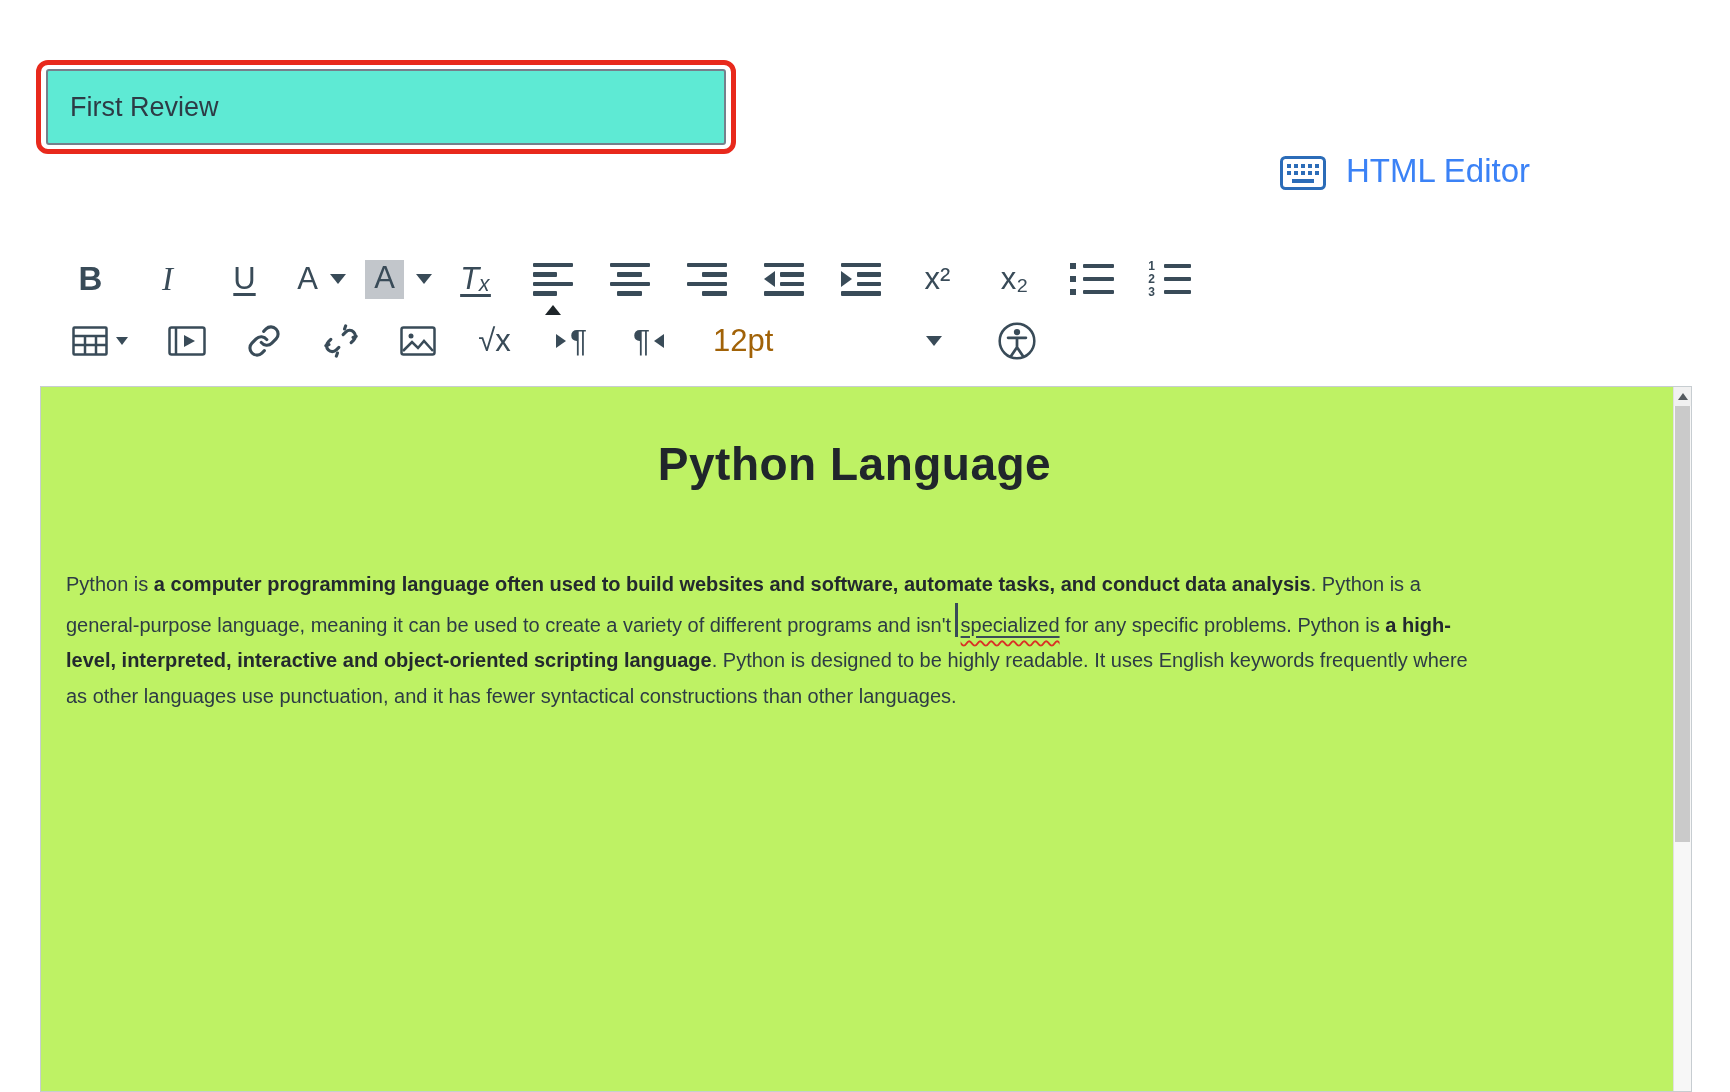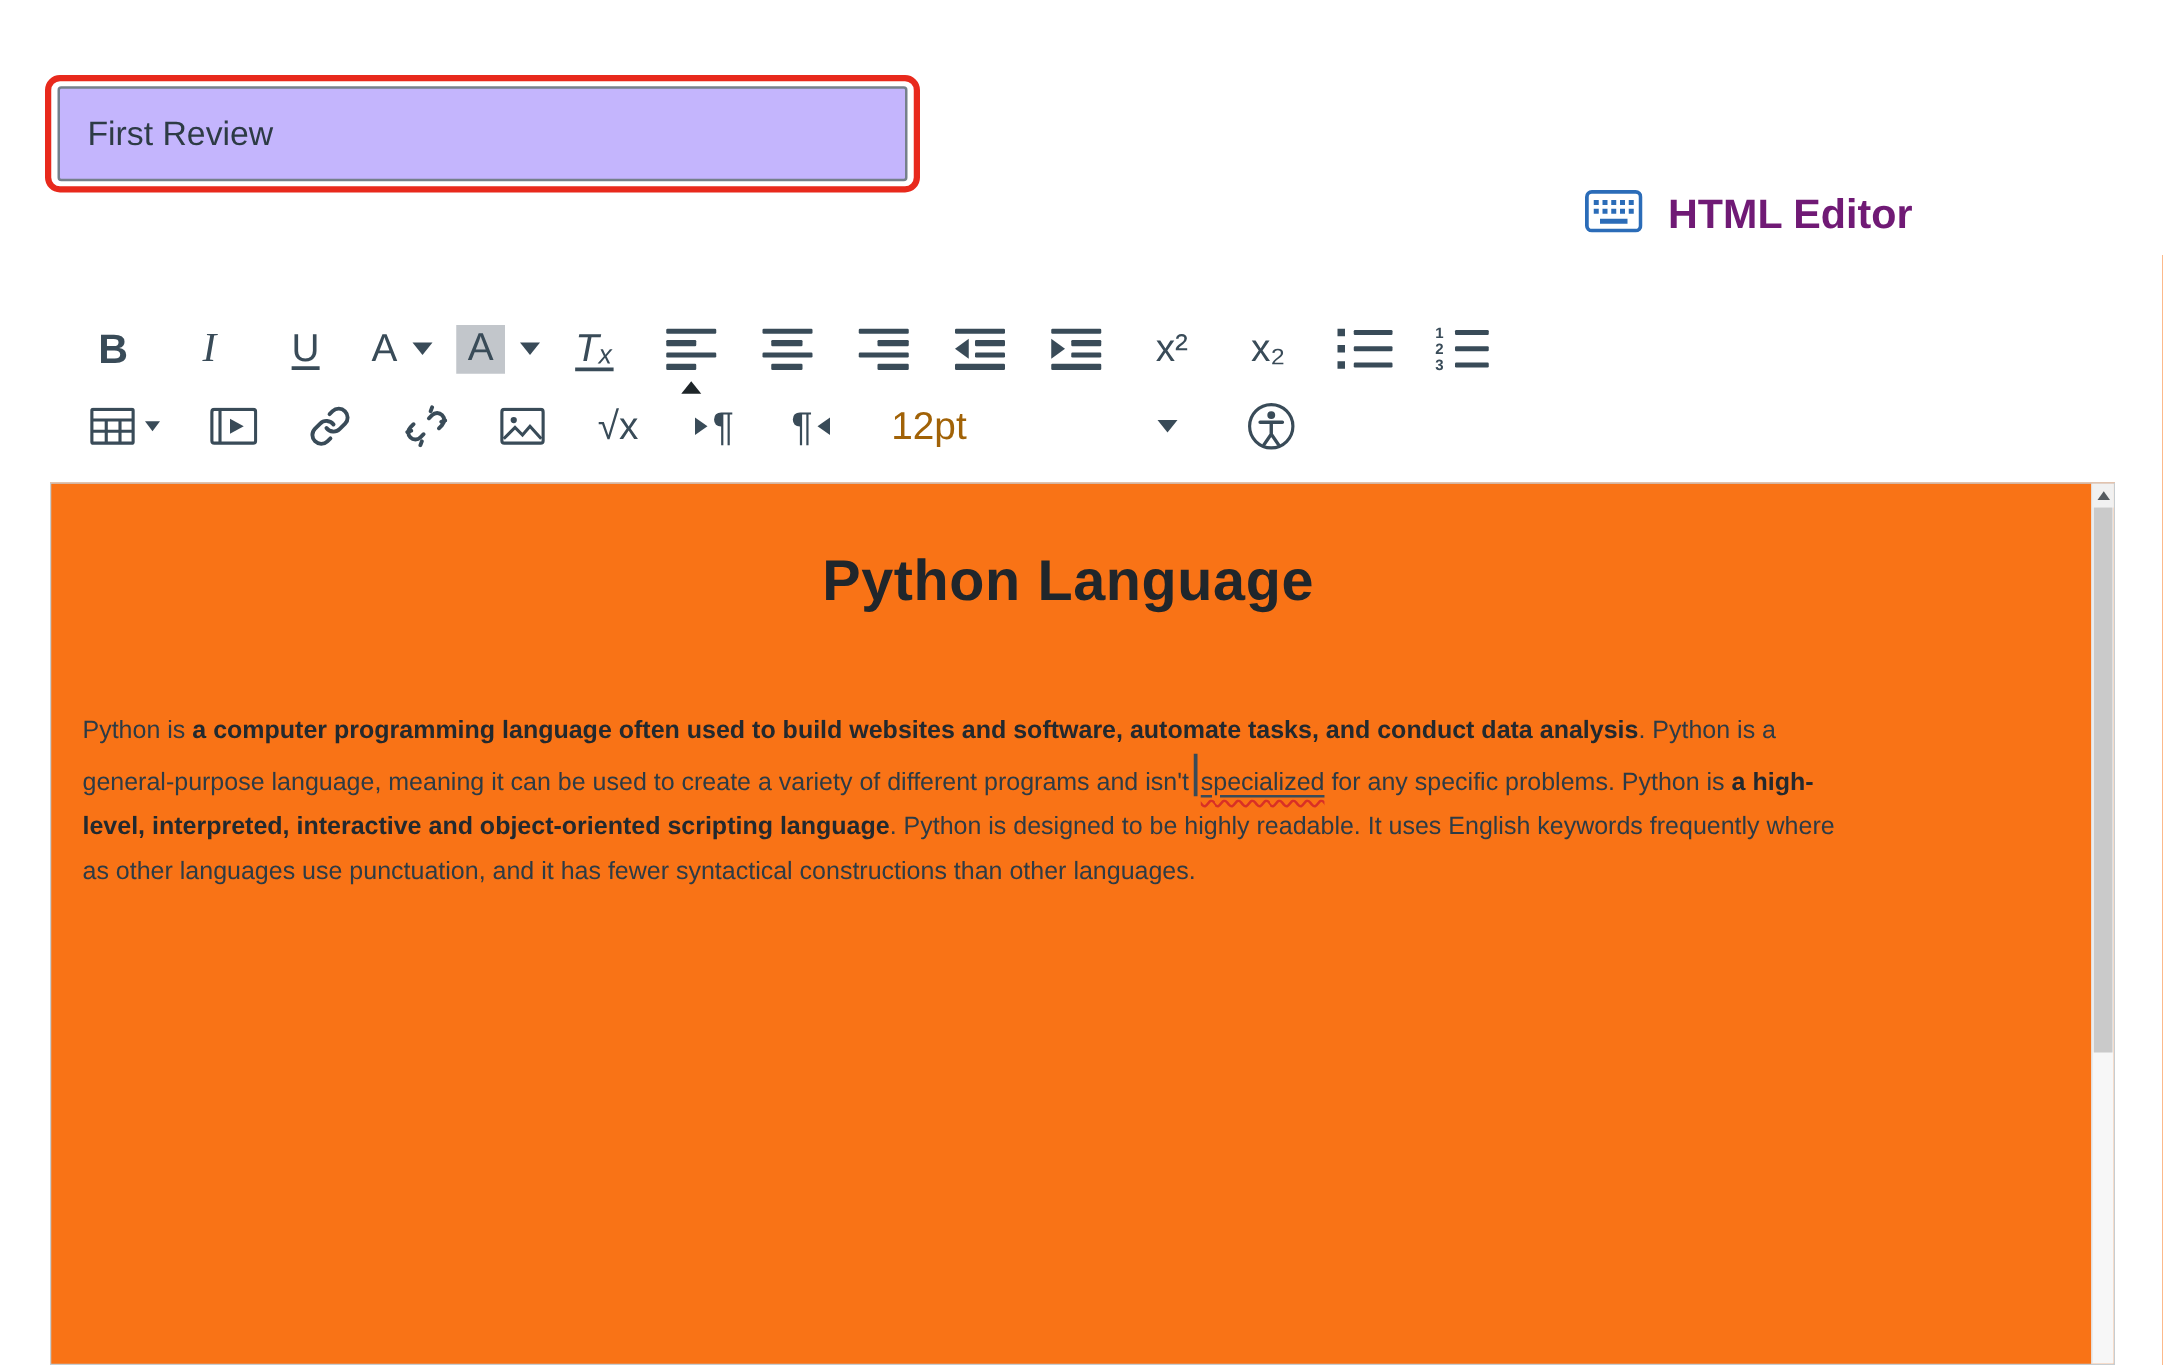--- a/index.html
+++ b/index.html
@@ -21,30 +21,29 @@
     padding:4px 5px;
   }
   .title-input {
     width:100%; height:100%;
     border:2px solid #75808B;
     border-radius:3px;
     font-family:inherit;
     font-size:27px; color:#2D3B45;
     padding:0 22px;
     outline:none;
-    background:#c4b5fd;
+    background:#5eead4;
   }
 
   
   .html-editor {
     position:absolute; top:152px; right:200px;
-    display:flex; align-items:flex-start; gap:20px;
-    color:#701a75; font-size:33px;
+    display:flex; align-items:flex-end; gap:20px;
+    color:#3b82f6; font-size:33px;
     cursor:pointer;
-    font-weight:bold;
   }
 
   
   .toolbar { position:absolute; left:52px; top:248px; }
   .tb-row { display:flex; align-items:center; height:62px; }
   .tb-btn {
     width:77px; height:56px;
     display:flex; align-items:center; justify-content:center;
     color:#394B58; position:relative; cursor:pointer;
   }
@@ -101,21 +100,21 @@
     cursor:pointer; margin-left:14px;
   }
   .tb-btn.wide { width:96px; }
   .tb-btn.a11y { margin-left:22px; }
 
   
   .editor {
     position:absolute; left:40px; top:386px;
     width:1652px; height:706px;
     border:1px solid #C7CDD1;
-    background:#f97316;
+    background:#bef264;
   }
   .editor-content {
     position:absolute; top:0; left:0; right:18px; bottom:0;
     overflow:hidden;
     padding:30px 30px 0 25px;
   }
   .doc-heading {
     text-align:center;
     font-size:46px; font-weight:700;
     color:#20262B;

